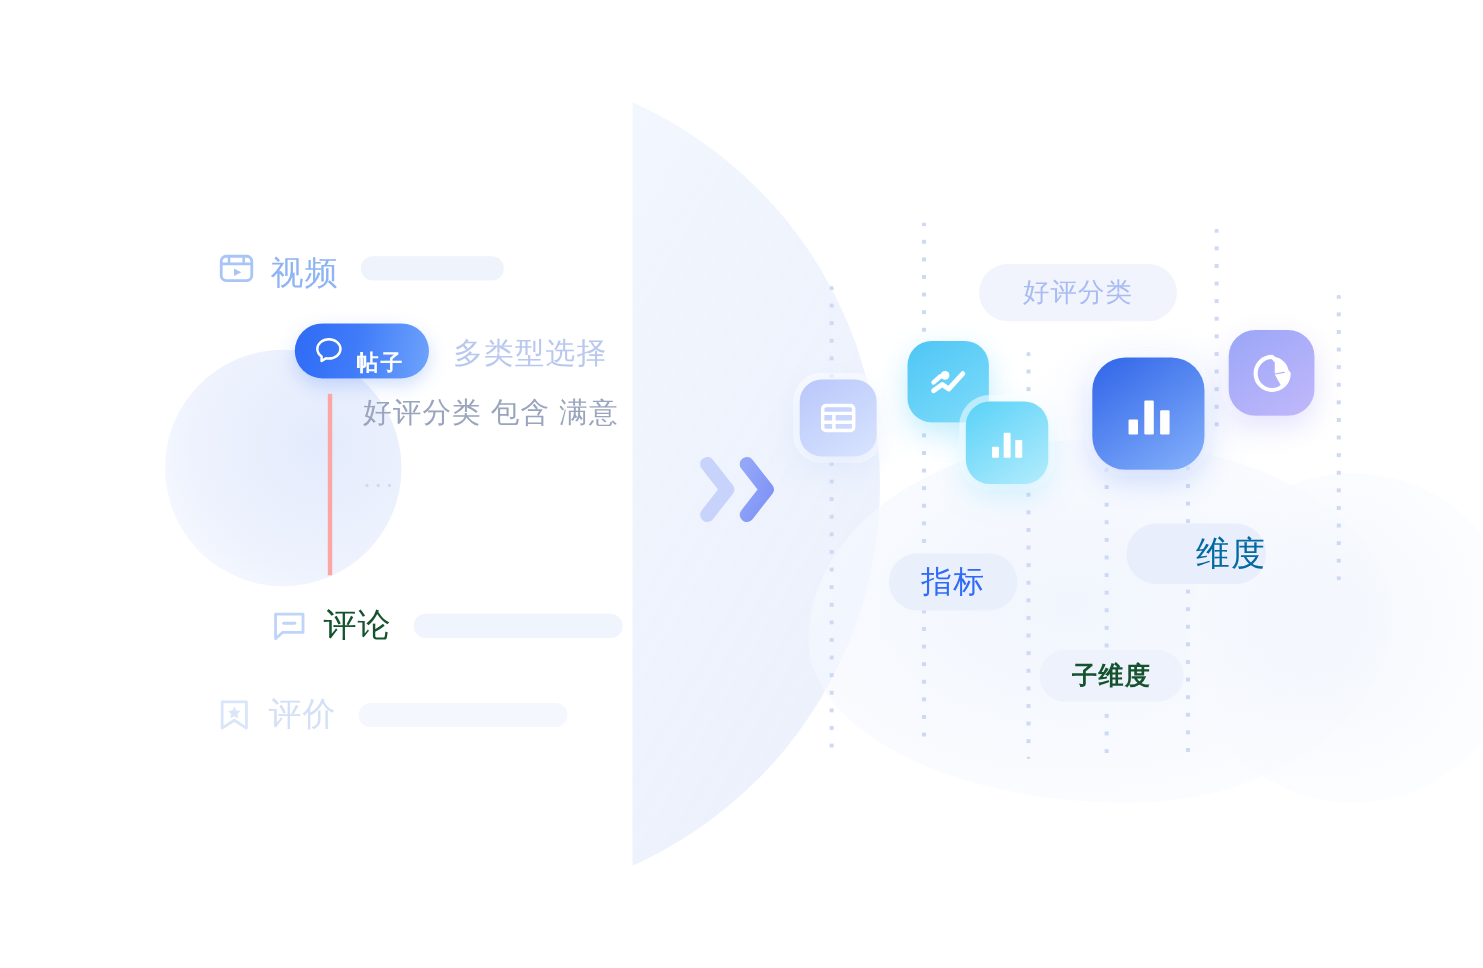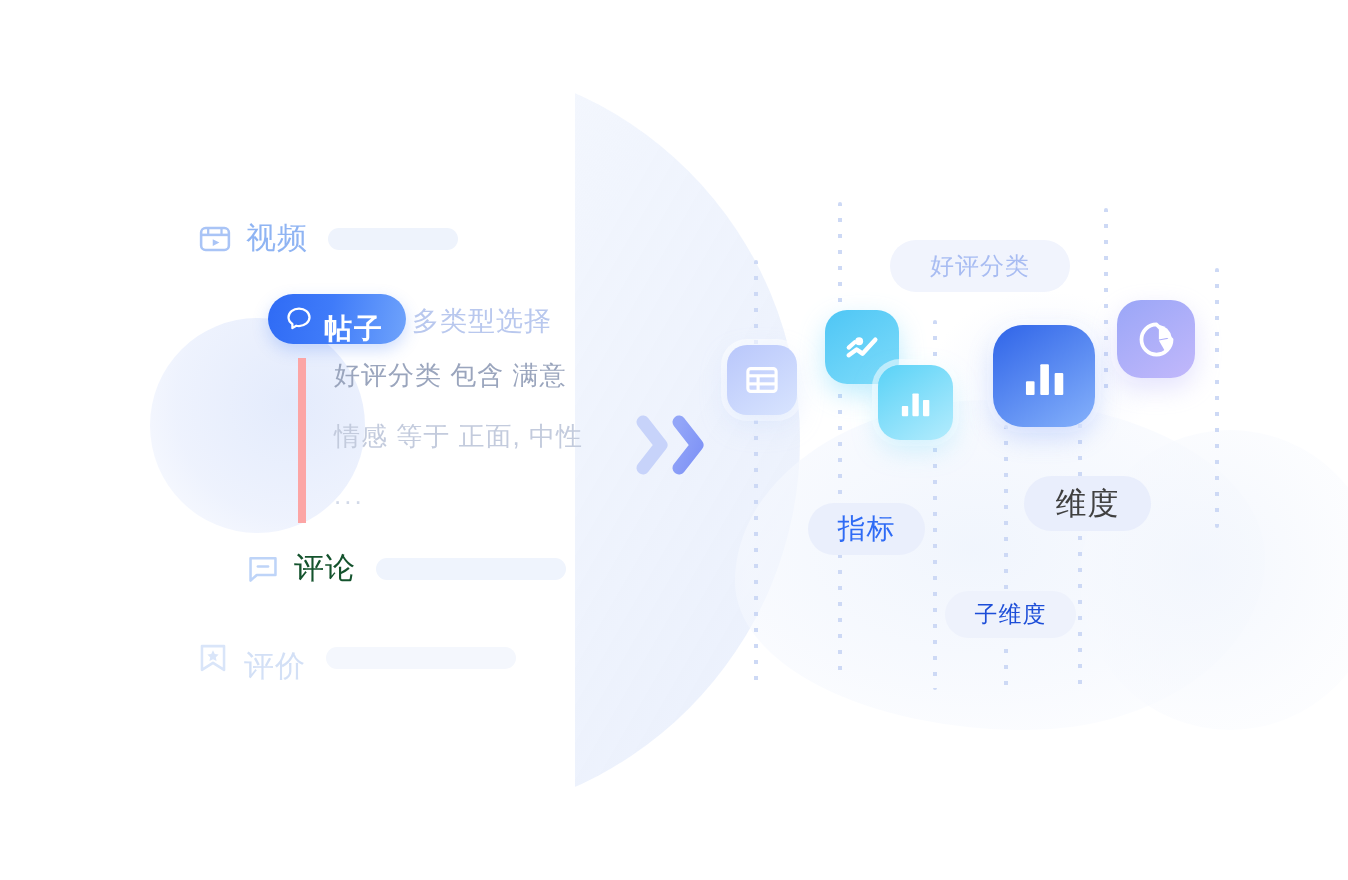--- a/index.html
+++ b/index.html
@@ -117,41 +117,41 @@
     padding: 0 22px 0 16px;
     display: flex;
     align-items: center;
     gap: 10px;
     border-radius: 25px;
     background: linear-gradient(100deg, #2f6bf5 0%, #3f7bf9 45%, #6fa3fb 100%);
     box-shadow: 0 6px 16px rgba(63,123,249,0.25);
   }
   .pill-post-label {
     color: #ffffff;
-    font-size: 28px;
+    font-size: 20px;
     font-weight: 700;
     letter-spacing: 2px;
     white-space: nowrap;
     margin-top: 20px;
   }
   .cond-head {
     position: absolute;
     left: 412px;
     top: 303px;
     font-size: 27px;
     color: #b9c8ee;
     letter-spacing: 1px;
     white-space: nowrap;
   }
   .cond-block {
     position: absolute;
     left: 298px;
     top: 358px;
     padding-left: 28px;
-    border-left: 8px solid #fca5a5;
+    border-left: 4px solid #fca5a5;
     height: 165px;
     box-sizing: border-box;
   }
   .cond-line {
     font-size: 26px;
     letter-spacing: 1px;
     white-space: nowrap;
     margin-bottom: 26px;
   }
   .cond-line.l1 { color: #9aa5bd; }
@@ -219,38 +219,37 @@
   <div class="row" style="left:198px; top:218px;">
     <span class="row-icon">
       <svg width="34" height="34" viewBox="0 0 24 24" fill="none">
         <rect x="2.2" y="4.2" width="19.6" height="15.6" rx="3.2" stroke="#a9c4f6" stroke-width="1.8"></rect>
         <path d="M2.4 9.1 H21.6" stroke="#a9c4f6" stroke-width="1.8"></path>
         <path d="M7.2 4.4 V9" stroke="#a9c4f6" stroke-width="1.6"></path>
         <path d="M16.6 4.4 V9" stroke="#a9c4f6" stroke-width="1.6"></path>
         <path d="M10.4 12.1 L15.1 14.5 L10.4 16.9 Z" fill="#a9c4f6"></path>
       </svg>
     </span>
-    <span class="row-label" style="color:#8fb4f3;">视频</span>
+    <span class="row-label" style="color:#8fb4f3;margin-top:10px;">视频</span>
     <span class="bar-ghost" style="width:130px; background:#eef3fc;"></span>
   </div>
 
   <div class="pill-post">
     <span style="display:flex;align-items:center;">
       <svg width="30" height="30" viewBox="0 0 24 24" fill="none">
         <path d="M12 3.6c-4.7 0-8.4 3.1-8.4 7 0 2.2 1.2 4.1 3.1 5.4v3.3l3.1-1.9c.7.14 1.44.2 2.2.2 4.7 0 8.4-3.1 8.4-7s-3.7-7-8.4-7z" stroke="#ffffff" stroke-width="1.8" stroke-linejoin="round"></path>
       </svg>
     </span>
     <span class="pill-post-label">帖子</span>
   </div>
 
   <div class="cond-head">多类型选择</div>
 
   <div class="cond-block">
     <div class="cond-line l1">好评分类  包含  满意</div>
-    <div class="cond-line l2">情感  等于  正面, 中性</div>
     <div class="cond-line l3">...</div>
   </div>
 
   <div class="row" style="left:246px; top:548px;">
     <span class="row-icon">
       <svg width="34" height="34" viewBox="0 0 24 24" fill="none">
         <path d="M3.2 4.4 H20.8 V16.2 H7.6 L3.2 20.2 Z" stroke="#bed4f8" stroke-width="1.8" stroke-linejoin="round"></path>
         <path d="M8.4 10.3 H15.6" stroke="#bed4f8" stroke-width="1.8" stroke-linecap="round"></path>
       </svg>
     </span>
@@ -258,21 +257,21 @@
     <span class="bar-ghost" style="width:190px; background:#eff4fd;"></span>
   </div>
 
   <div class="row" style="left:196px; top:629px;">
     <span class="row-icon">
       <svg width="34" height="34" viewBox="0 0 24 24" fill="none">
         <path d="M4.2 3.6 H19.8 V20.4 L12 15.4 L4.2 20.4 Z" stroke="#d9e5f9" stroke-width="1.8" stroke-linejoin="round"></path>
         <path d="M12 6.6 L13.25 9.1 L16 9.5 L14 11.4 L14.5 14.1 L12 12.8 L9.5 14.1 L10 11.4 L8 9.5 L10.75 9.1 Z" fill="#d9e5f9"></path>
       </svg>
     </span>
-    <span class="row-label" style="color:#d3e0f6;margin-top:17px;">评价</span>
+    <span class="row-label" style="color:#d3e0f6;">评价</span>
     <span class="bar-ghost" style="width:190px; background:#f4f7fd;"></span>
   </div>
 
   <div class="chevrons">
     <span style="display:flex;">
       <svg width="34" height="62" viewBox="0 0 34 62" fill="none">
         <path d="M7 8 L25 31 L7 54" stroke="#c7d3fa" stroke-width="13" stroke-linecap="round" stroke-linejoin="round"></path>
       </svg>
     </span>
     <span style="display:flex;">
@@ -341,21 +340,21 @@
         </span>
       </div>
     </div>
   <div id="labels">
       <div class="lpill" style="left: 890px; top: 240px; width: 180px; height: 52px; background: rgb(241, 244, 253); color: rgb(168, 188, 242); font-size: 24px; letter-spacing: 1px; font-weight: 400;">
         <span>好评分类</span>
       </div>
       <div class="lpill" style="left: 808px; top: 503px; width: 117px; height: 52px; background: rgb(234, 239, 252); color: rgb(47, 107, 245); font-size: 28px; letter-spacing: 1px; font-weight: 500;">
         <span>指标</span>
       </div>
-      <div class="lpill" style="left: 1024px; top: 476px; width: 127px; height: 55px; background: rgb(233, 238, 252); color: #404040; font-size: 31px; letter-spacing: 1px; font-weight: 500;">
+      <div class="lpill" style="left: 1024px; top: 476px; width: 127px; height: 55px; background: rgb(233, 238, 252); color: #0369a1; font-size: 31px; letter-spacing: 1px; font-weight: 500; justify-content: flex-end;">
         <span>维度</span>
       </div>
-      <div class="lpill" style="left: 945px; top: 591px; width: 131px; height: 47px; background: rgb(238, 242, 252); color: #1d4ed8; font-size: 23px; letter-spacing: 1px; font-weight: 400;">
+      <div class="lpill" style="left: 945px; top: 591px; width: 131px; height: 47px; background: rgb(238, 242, 252); color: #14532d; font-size: 23px; letter-spacing: 1px; font-weight: 700;">
         <span>子维度</span>
       </div>
     </div>
 
 </div>
 
 </body></html>

